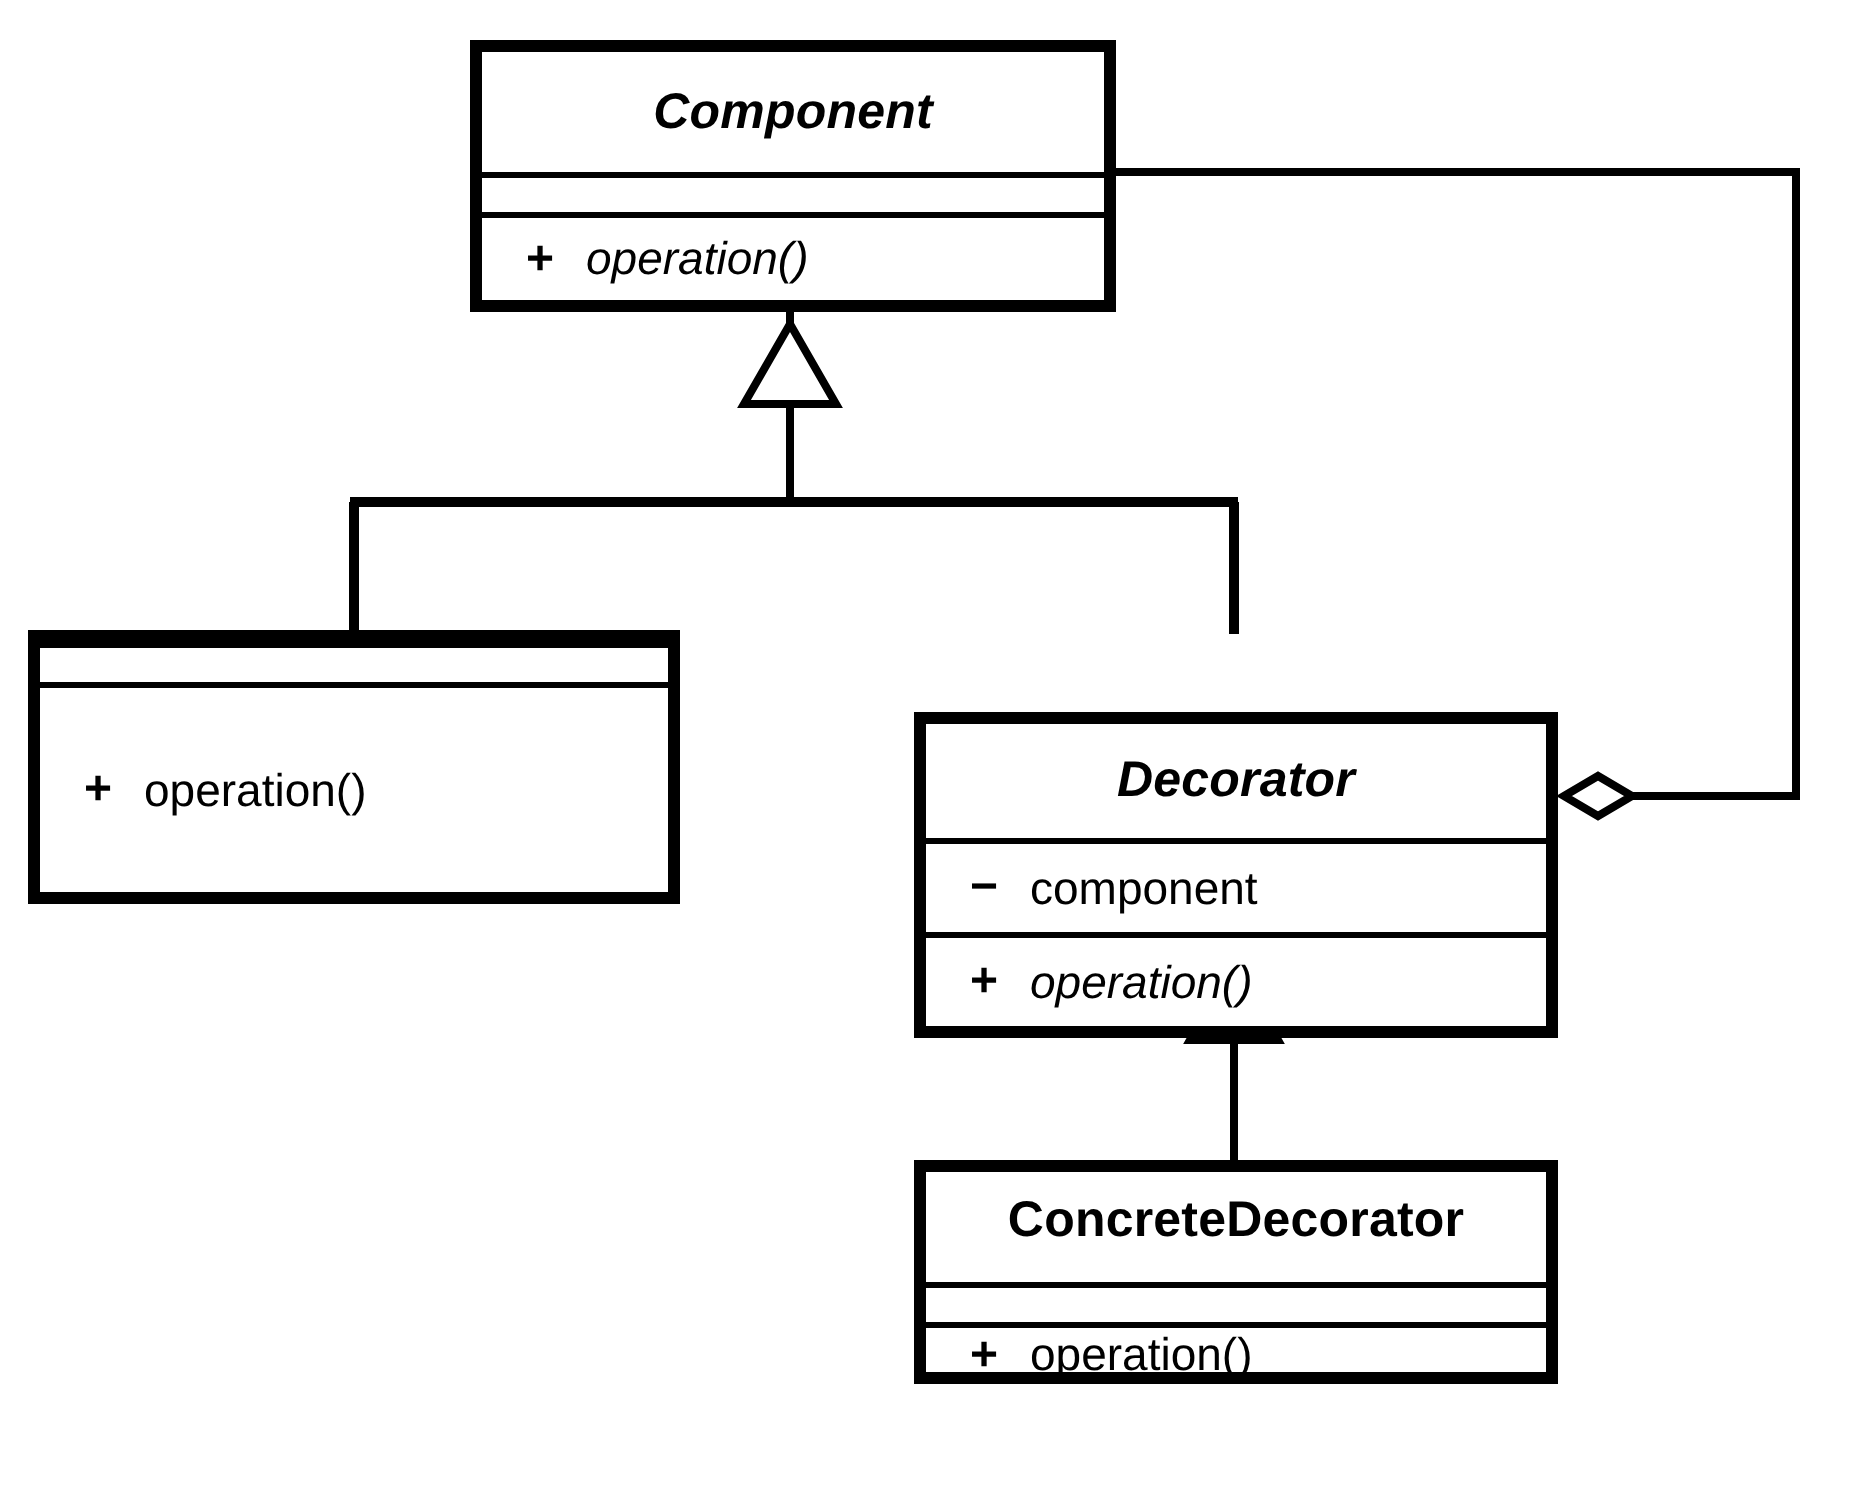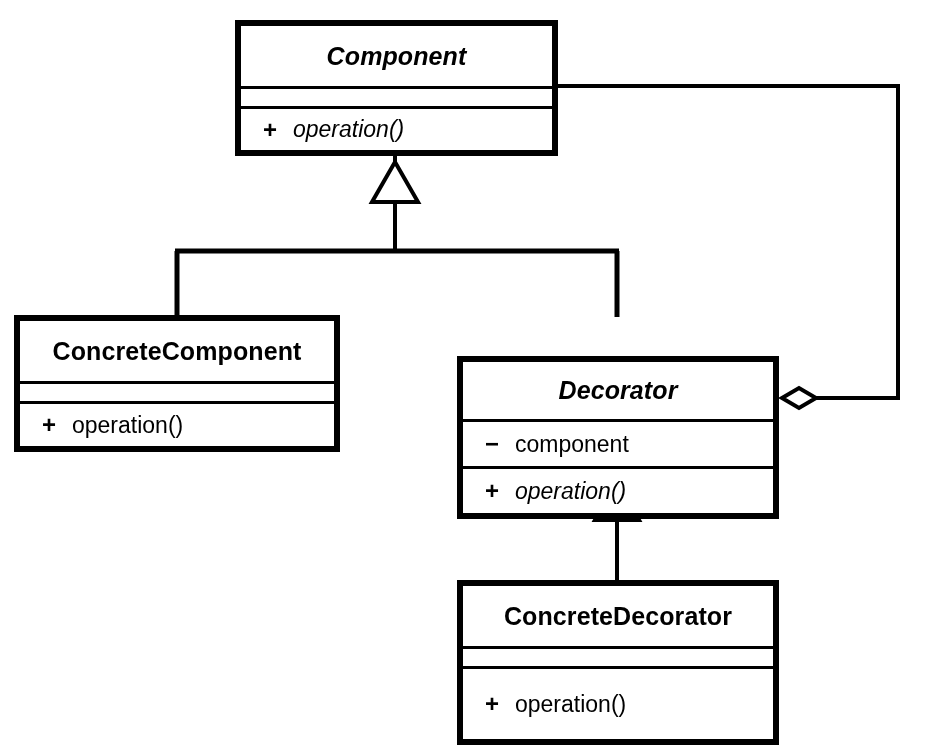--- a/index.html
+++ b/index.html
@@ -83,21 +83,21 @@
     display: inline-block;
   }
   .member-name.abstract {
     font-style: italic;
   }
 
   
   #class-component      { left: 235px; top: 20px;  width: 323px; height: 136px; }
   #class-concretecomponent { left: 14px;  top: 315px; width: 326px; height: 137px; }
   #class-decorator      { left: 457px; top: 315px; width: 322px; height: 163px; margin-top: 41px; }
-  #class-concretedecorator { left: 457px; top: 580px; width: 322px; height: 165px; }
+  #class-concretedecorator { left: 457px; top: 580px; width: 322px; height: 112px; }
 
   #class-component .class-title      { height: 60px; }
   #class-concretecomponent .class-title { height: 60px; }
   #class-decorator .class-title      { height: 57px; }
   #class-concretedecorator .class-title { height: 60px; }
 </style>
 </head>
 <body>
 
 <div id="diagram-canvas">
@@ -135,21 +135,20 @@
   <div class="uml-class" id="class-component">
     <div class="class-title abstract">Component</div>
     <div class="class-compartment empty-attrs"></div>
     <div class="class-compartment members">
       <span class="visibility">+</span>
       <span class="member-name abstract">operation()</span>
     </div>
   </div>
 
   <div class="uml-class" id="class-concretecomponent">
-    <div class="class-title">ConcreteComponent</div>
     <div class="class-compartment empty-attrs"></div>
     <div class="class-compartment members">
       <span class="visibility">+</span>
       <span class="member-name">operation()</span>
     </div>
   </div>
 
   <div class="uml-class" id="class-decorator">
     <div class="class-title abstract">Decorator</div>
     <div class="class-compartment attrs">

